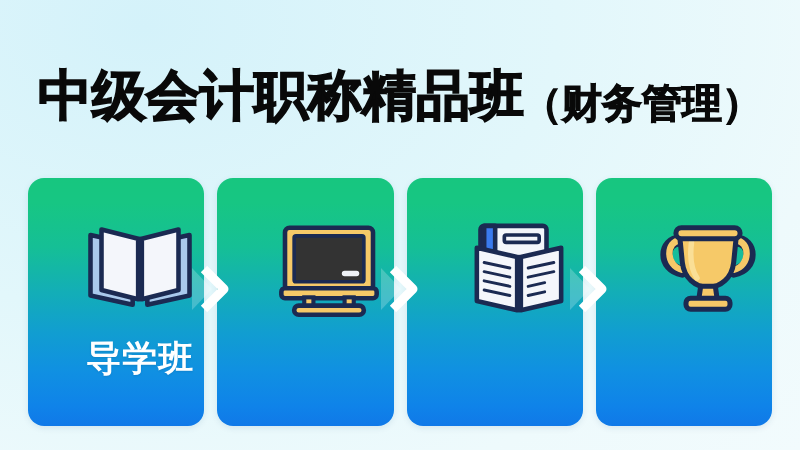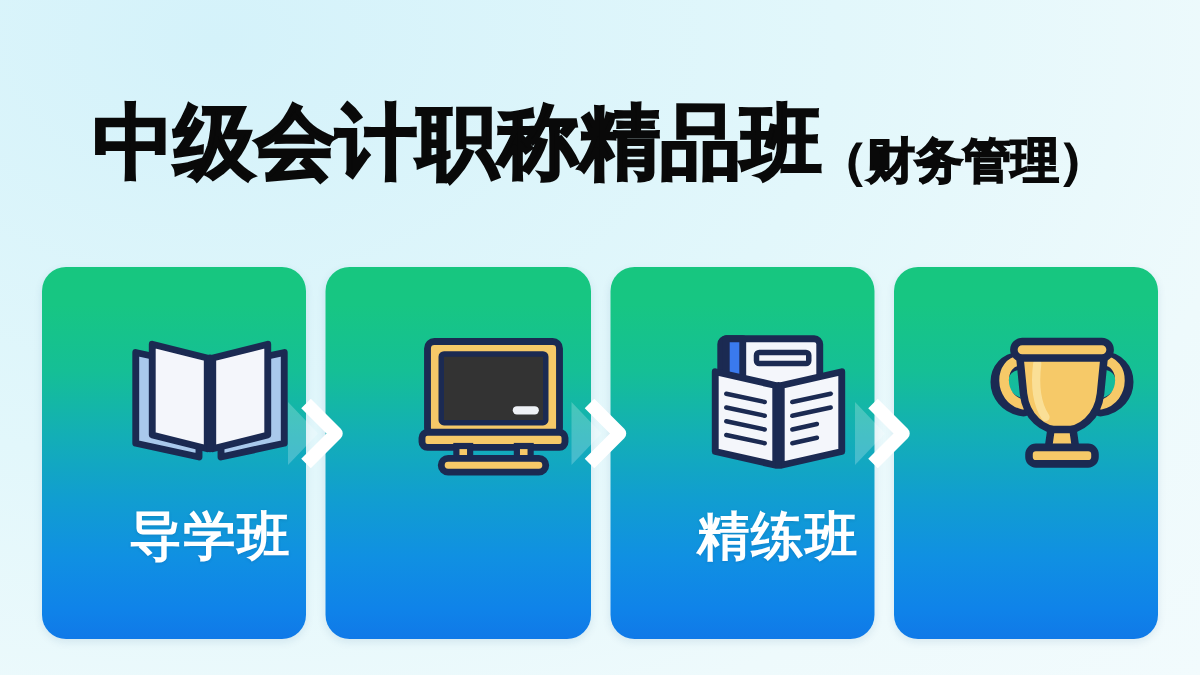--- a/index.html
+++ b/index.html
@@ -24,21 +24,21 @@
   }
   #banner-title .main{
     font-size:54px;
     font-weight:700;
     color:#090909;
     letter-spacing:0px;
     line-height:1;
     -webkit-text-stroke:1.6px #090909;
   }
   #banner-title .paren{
-    font-size:32px;
+    font-size:40px;
     font-weight:700;
     color:#090909;
     line-height:1;
     -webkit-text-stroke:1.2px #090909;
     margin-left:-2px;
     position:relative;
     top:1px;
   }
 
   
@@ -167,21 +167,20 @@
         <g stroke="#1b2a52" stroke-width="3.2" fill="none" stroke-linecap="round">
           <path d="M70 52 L98 46"></path>
             <path d="M70 62 L98 56"></path>
           <path d="M70 72 L88 68"></path>
             <path d="M70 82 L88 78"></path>
         </g>
 
         <path d="M60 40 L60 98" stroke="#1b2a52" stroke-width="5" stroke-linecap="round"></path>
       </svg>
     </div>
-    <div class="card-label">精练班</div>
   </div>
 
   <div class="step-card">
     <div class="card-icon">
       <svg viewBox="0 0 120 104">
 
         <path d="M30 22 C10 22 8 52 32 56" fill="none" stroke="#1b2a52" stroke-width="13" stroke-linecap="round"></path>
         <path d="M90 22 C110 22 112 52 88 56" fill="none" stroke="#1b2a52" stroke-width="13" stroke-linecap="round"></path>
         <path d="M30 22 C14 22 13 50 32 54" fill="none" stroke="#f6c968" stroke-width="7" stroke-linecap="round"></path>
         <path d="M90 22 C106 22 107 50 88 54" fill="none" stroke="#f6c968" stroke-width="7" stroke-linecap="round"></path>

